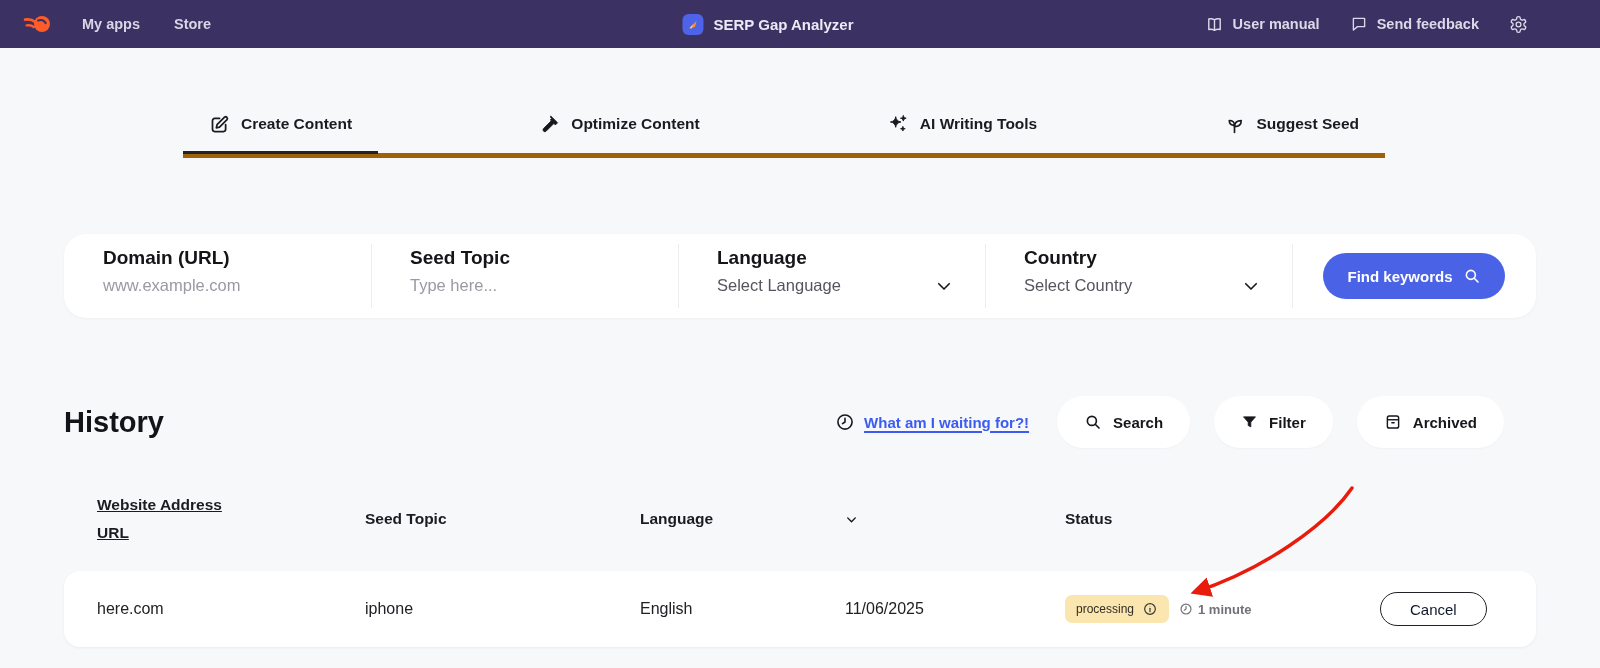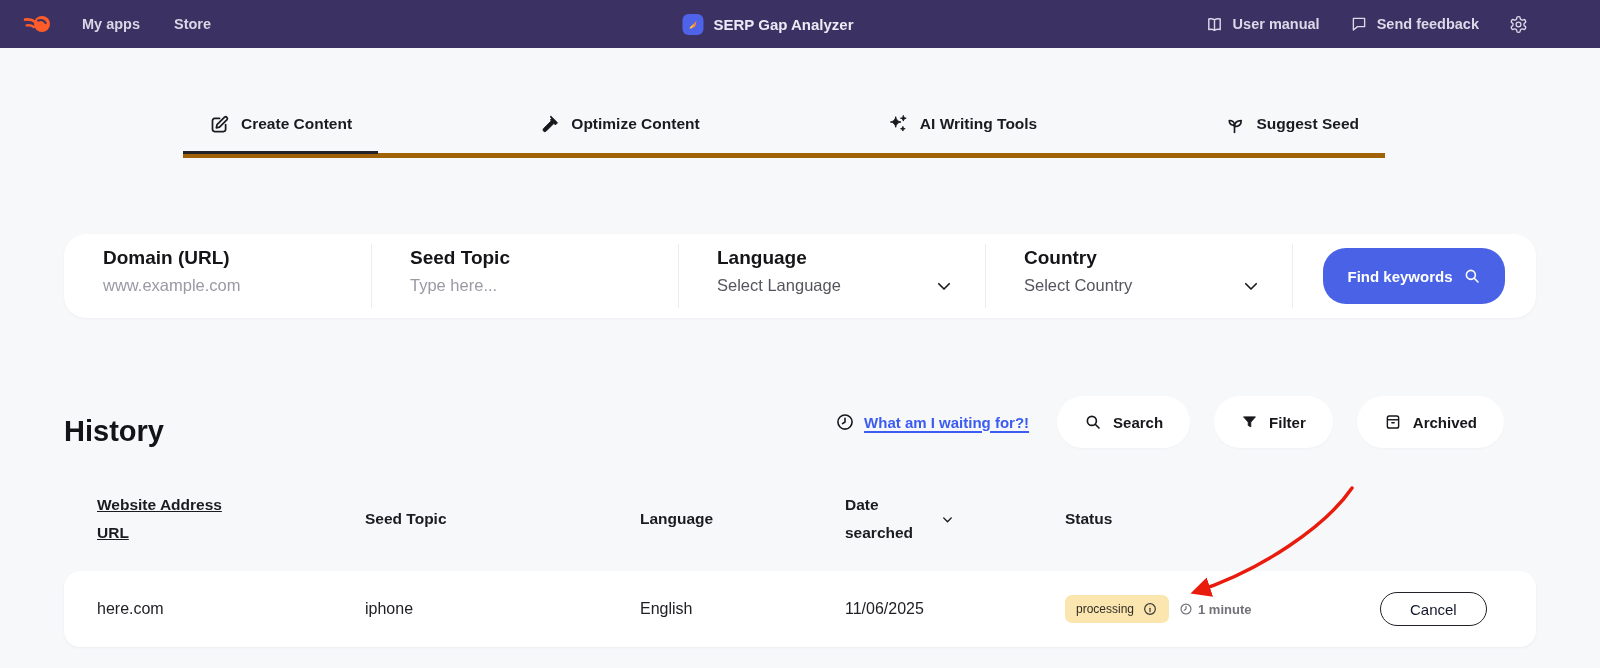--- a/index.html
+++ b/index.html
@@ -83,29 +83,29 @@
   .form-select {
     display:flex; align-items:center; justify-content:space-between;
     font-size:16.5px; color:#55555e; cursor:pointer; padding-right:12px;gap:32px;
   }
   .form-select svg { stroke:#17171c; }
   .form-submit-zone { flex:1; display:flex; align-items:center; justify-content:center; position:relative; }
   .form-submit-zone::before {
     content:""; position:absolute; left:0; top:10px; bottom:10px; width:1px; background:#ececf1;
   }
   .btn-primary {
-    height:56px; padding:0 24px; border:none; border-radius:23px; background:#4a63e6;
+    height:46px; padding:0 24px; border:none; border-radius:23px; background:#4a63e6;
     color:#ffffff; font-family:inherit; font-size:15px; font-weight:700;
     display:flex; align-items:center; gap:10px; cursor:pointer;
   }
   .btn-primary svg { stroke:#ffffff; }
 
   
   .history-bar {
-    margin:78px 64px 0; display:flex; align-items:flex-end; justify-content:space-between;
+    margin:78px 64px 0; display:flex; align-items:center; justify-content:space-between;
   }
   .history-title { font-size:29px; font-weight:700; color:#141418; }
   .history-actions { display:flex; align-items:center; gap:24px; margin-right:32px; }
   .waiting-link { display:flex; align-items:center; gap:9px; cursor:pointer; margin-right:4px; }
   .waiting-link svg { stroke:#17171c; }
   .waiting-link .lbl {
     color:#3c5bf1; font-size:15px; font-weight:700;
     text-decoration:underline; text-decoration-thickness:1.5px; text-underline-offset:3px;
   }
   .pill-btn {
@@ -305,21 +305,20 @@
       <span>Archived</span>
     </button>
   </div>
 </section>
 
 <div class="tbl-grid tbl-head">
   <div class="hcell website">Website Address URL</div>
   <div class="hcell">Seed Topic</div>
   <div class="hcell">Language</div>
   <div class="hcell date">
-    <span class="txt">Date searched</span>
     <svg width="13" height="13" viewBox="0 0 24 24" fill="none" stroke-width="2.6">
         <path d="M5 9l7 7 7-7" stroke-linecap="round" stroke-linejoin="round"></path>
       </svg>
   </div>
   <div class="hcell">Status</div>
   <div></div>
 </div>
 
 <div class="row-card">
   <div class="rcell">here.com</div>

